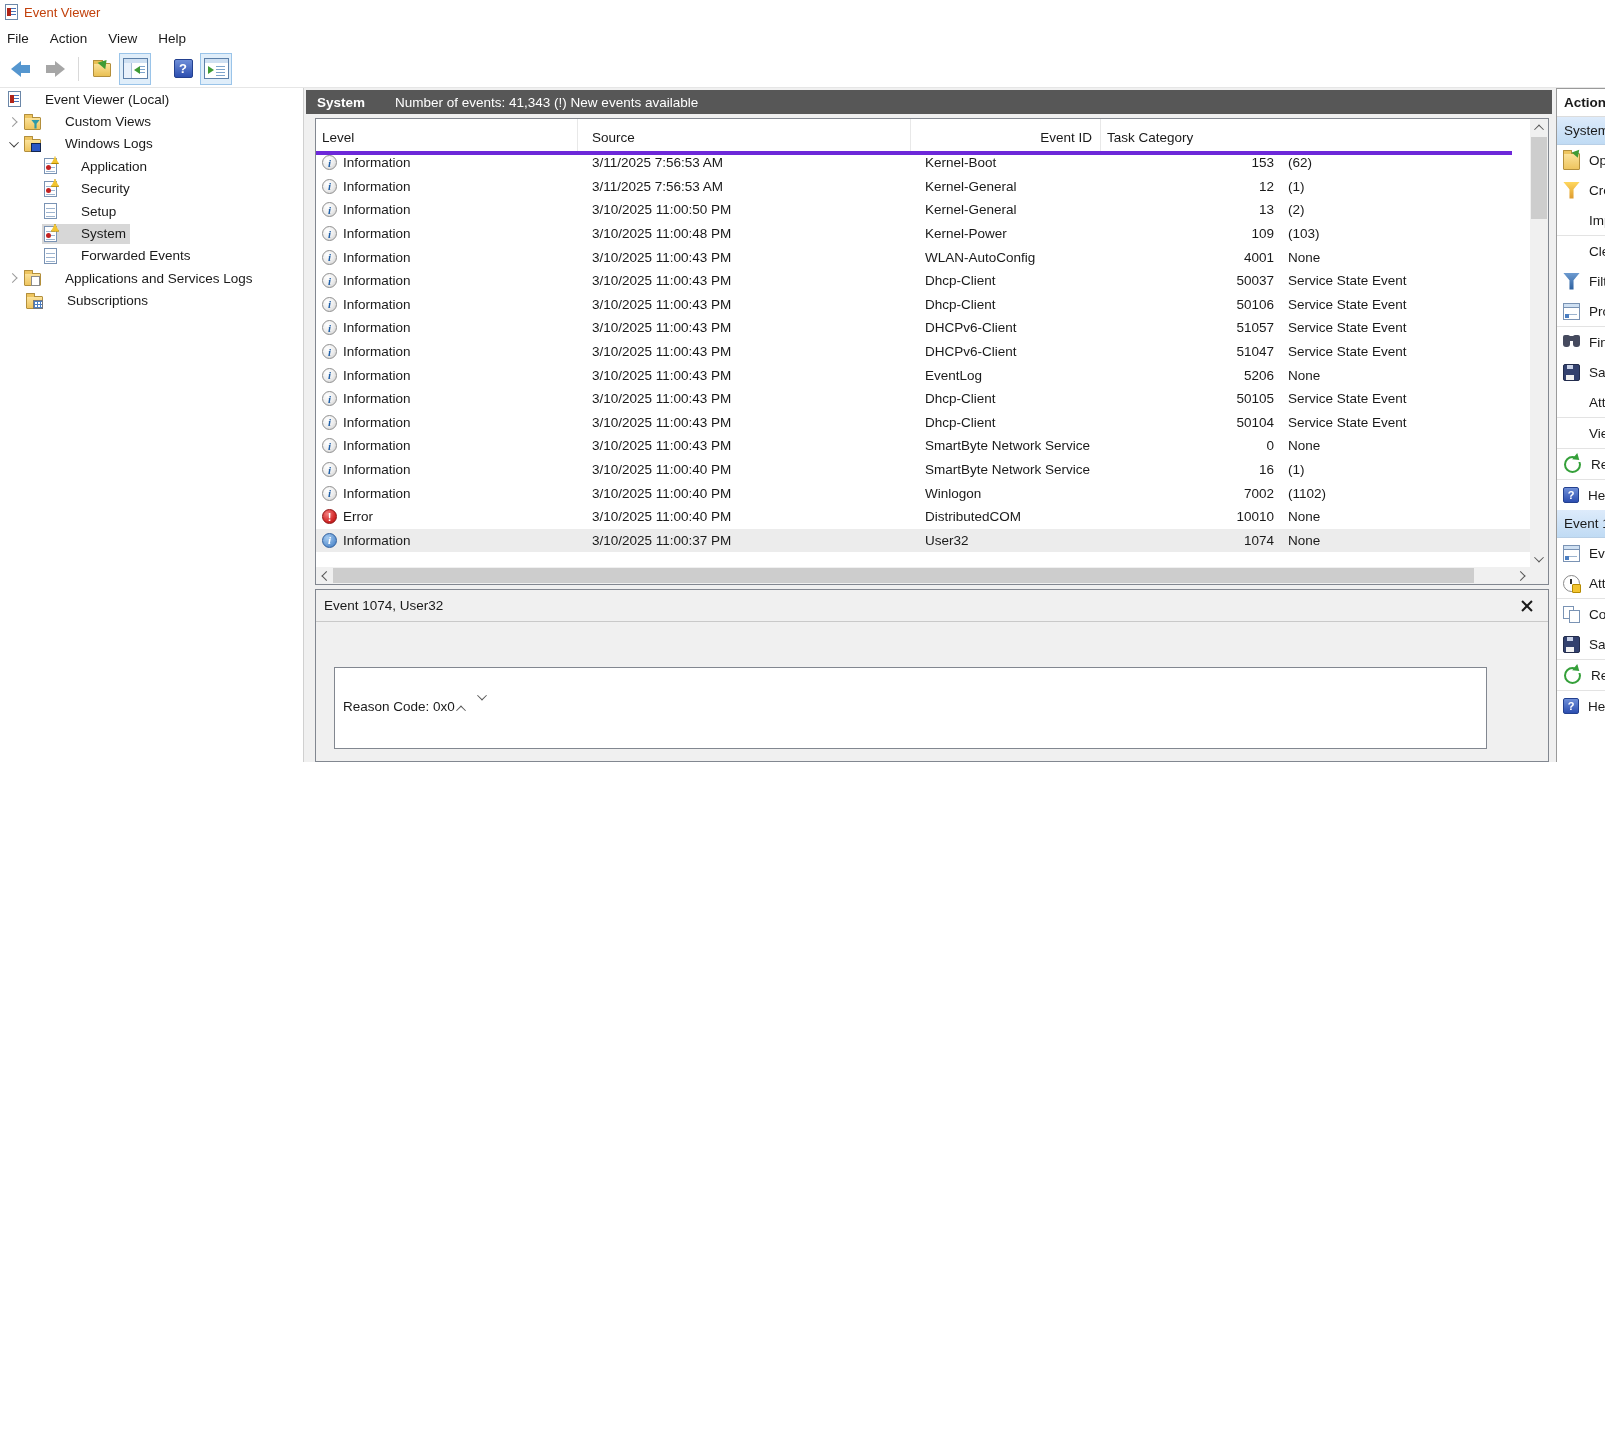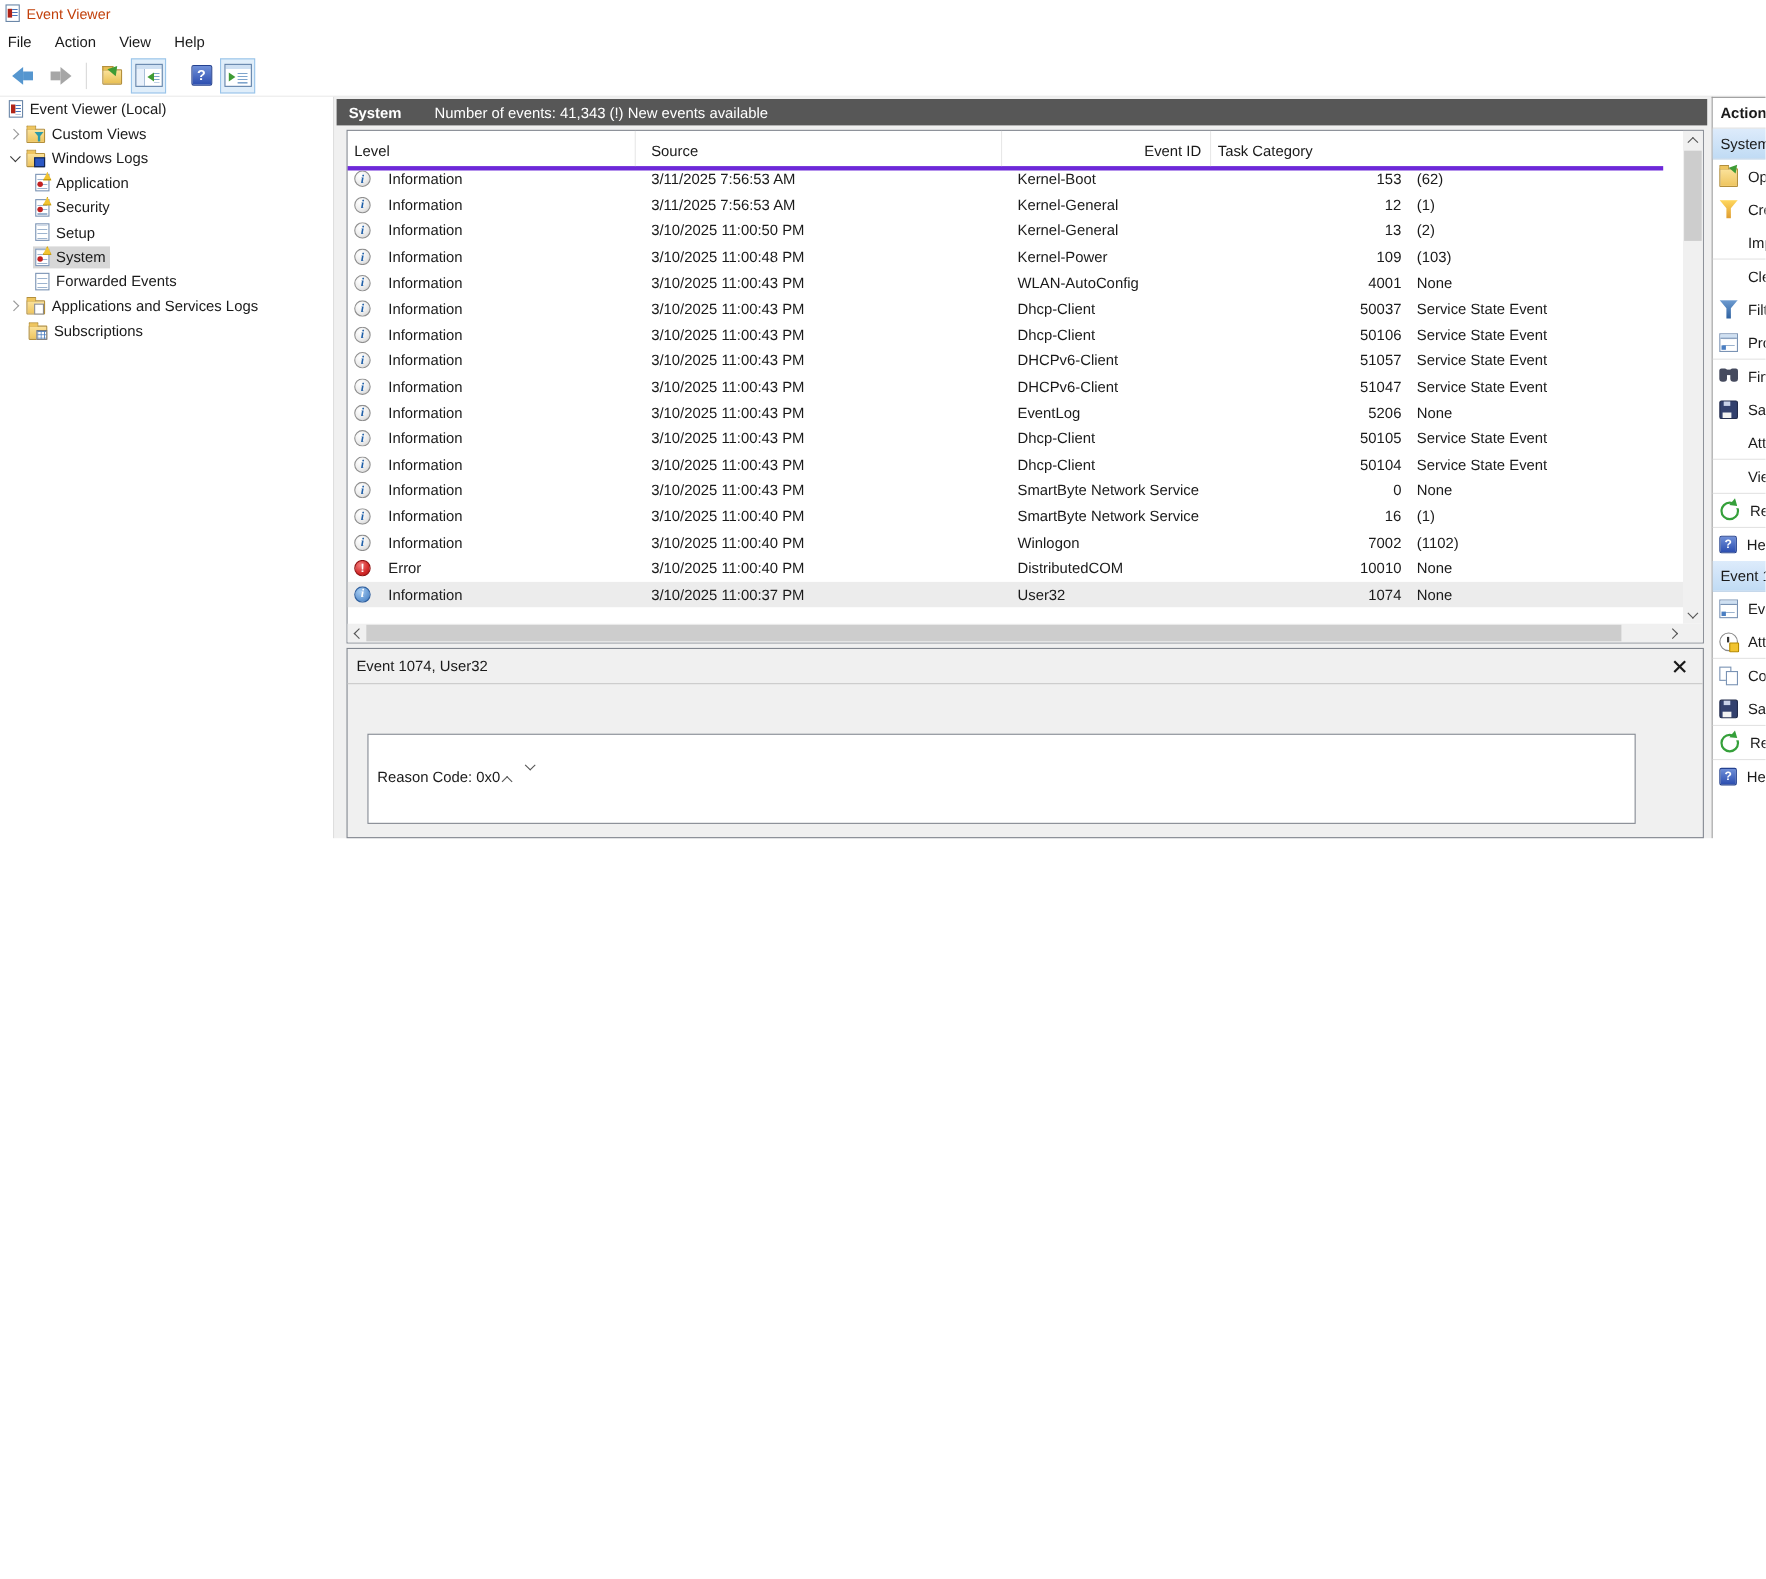--- a/index.html
+++ b/index.html
@@ -13,41 +13,41 @@
   .menu-item{margin-right:21px;cursor:default}
   .toolbar{position:absolute;top:50px;left:0;right:0;height:37px;background:#fff;border-bottom:1px solid #e6e6e6;display:flex;align-items:center;padding-left:5px}
   .tbtn{height:30px;min-width:30px;display:flex;align-items:center;justify-content:center;margin-right:1px;border:1px solid transparent}
   .tbtn.hl{background:#e0eefa;border:1px solid #9ac4e9}
   .tsep{width:1px;height:24px;background:#d9d9d9;margin:0 7px}
   
   .tree{position:absolute;left:0;top:88px;width:303px;height:674px;background:#fff;border-right:1px solid #d0d0d0}
   .trow{height:22.4px;display:flex;align-items:center;white-space:nowrap;cursor:default}
   .trow.d0{padding-left:6px}
   .trow.d1{padding-left:5px}
-  .trow.d2{padding-left:30px}
+  .trow.d2{padding-left:42px}
   .exp{width:19px;height:17px;flex:0 0 auto;position:relative}
-  .hl-wrap{display:flex;align-items:center;gap:6px;padding:2px 4px 2px 2px}
+  .hl-wrap{display:flex;align-items:center;gap:24px;padding:2px 4px 2px 2px}
   .trow.sel .hl-wrap{background:#d7d7d7}
   
   .main{position:absolute;left:304px;top:88px;width:1252px;height:674px;background:#f0f0f0}
   .mhdr{position:absolute;top:2px;left:2px;right:4px;height:24px;background:#575757;color:#fff;display:flex;align-items:center}
   .mhdr .mh-title{font-weight:bold;margin:0 30px 0 11px}
   .list-box{position:absolute;left:11px;right:7px;top:30px;height:465px;border:1px solid #828790;background:#fff}
   .col-hdr{position:absolute;top:0;left:0;right:36px;height:32px;display:grid;grid-template-columns:262px 333px 190px 181px 1fr;border-bottom:4px solid #6d28d9;color:#1a1a1a}
   .hcell{border-right:1px solid #e8e8e8;padding:11px 0 0 6px;position:relative;overflow:hidden;white-space:nowrap;cursor:default}
   .hcell.pad14{padding-left:14px}
   .hcell.eid{text-align:right;padding-right:8px}
   .sort-ind{position:absolute;top:1px;left:160px}
   .rows{position:absolute;top:32px;left:0;right:18px;bottom:17px;overflow:hidden}
   .row{height:23.6px;display:grid;grid-template-columns:262px 333px 190px 181px 1fr;align-items:center}
   .row.sel{background:#ececec}
   .cell{padding-left:6px;white-space:nowrap;overflow:hidden}
   .cell.pad14{padding-left:14px}
   .cell.eid{text-align:right;padding-right:8px}
-  .cell.level{display:flex;align-items:center;gap:16px}
+  .cell.level{display:flex;align-items:center;gap:6px}
   
   .vsb{position:absolute;top:0;right:0;width:18px;bottom:17px;background:#f0f0f0}
   .vsb .vthumb{position:absolute;top:18px;left:1px;right:1px;height:82px;background:#cdcdcd}
   .vsb .sb-down{position:absolute;bottom:0;left:0}
   .hsb{position:absolute;left:0;right:18px;bottom:0;height:17px;background:#f0f0f0}
   .hsb .hthumb{position:absolute;left:17px;right:56px;top:1px;bottom:1px;background:#cdcdcd}
   .hsb .sb-right{position:absolute;right:0;top:0}
   .sbcorner{position:absolute;right:0;bottom:0;width:18px;height:17px;background:#f0f0f0}
   
   .detail{position:absolute;left:11px;right:7px;top:501px;bottom:0;border:1px solid #828790;background:#f0f0f0}

